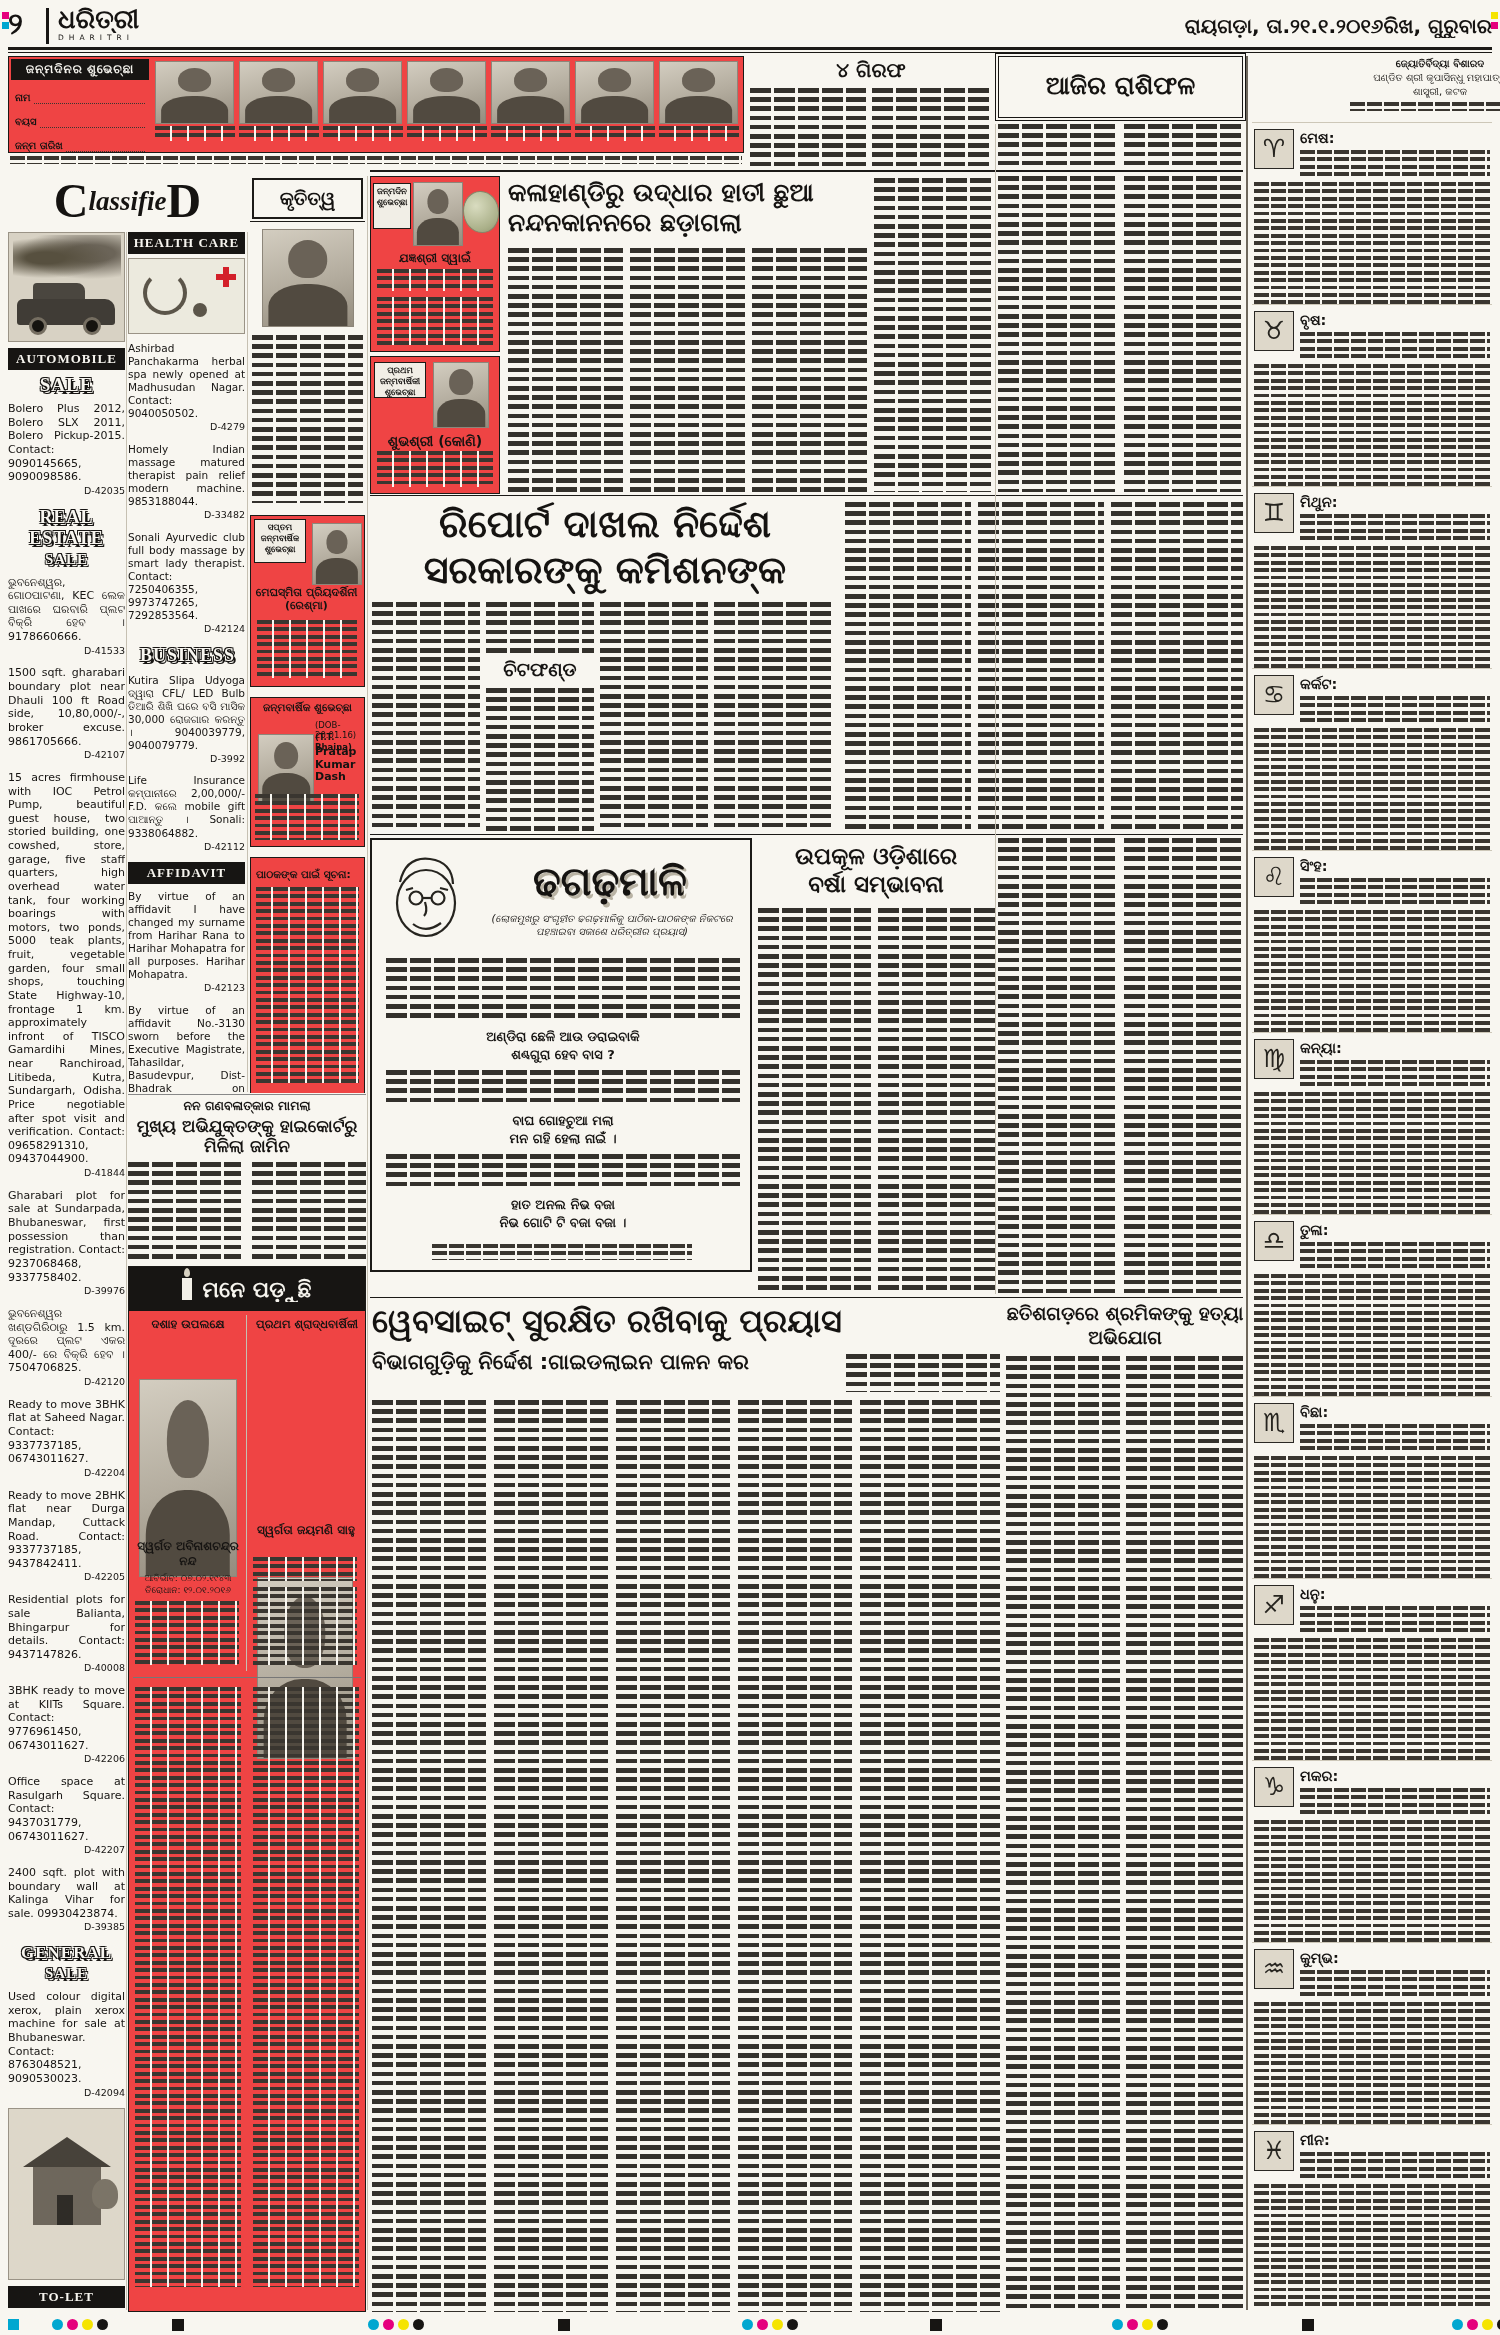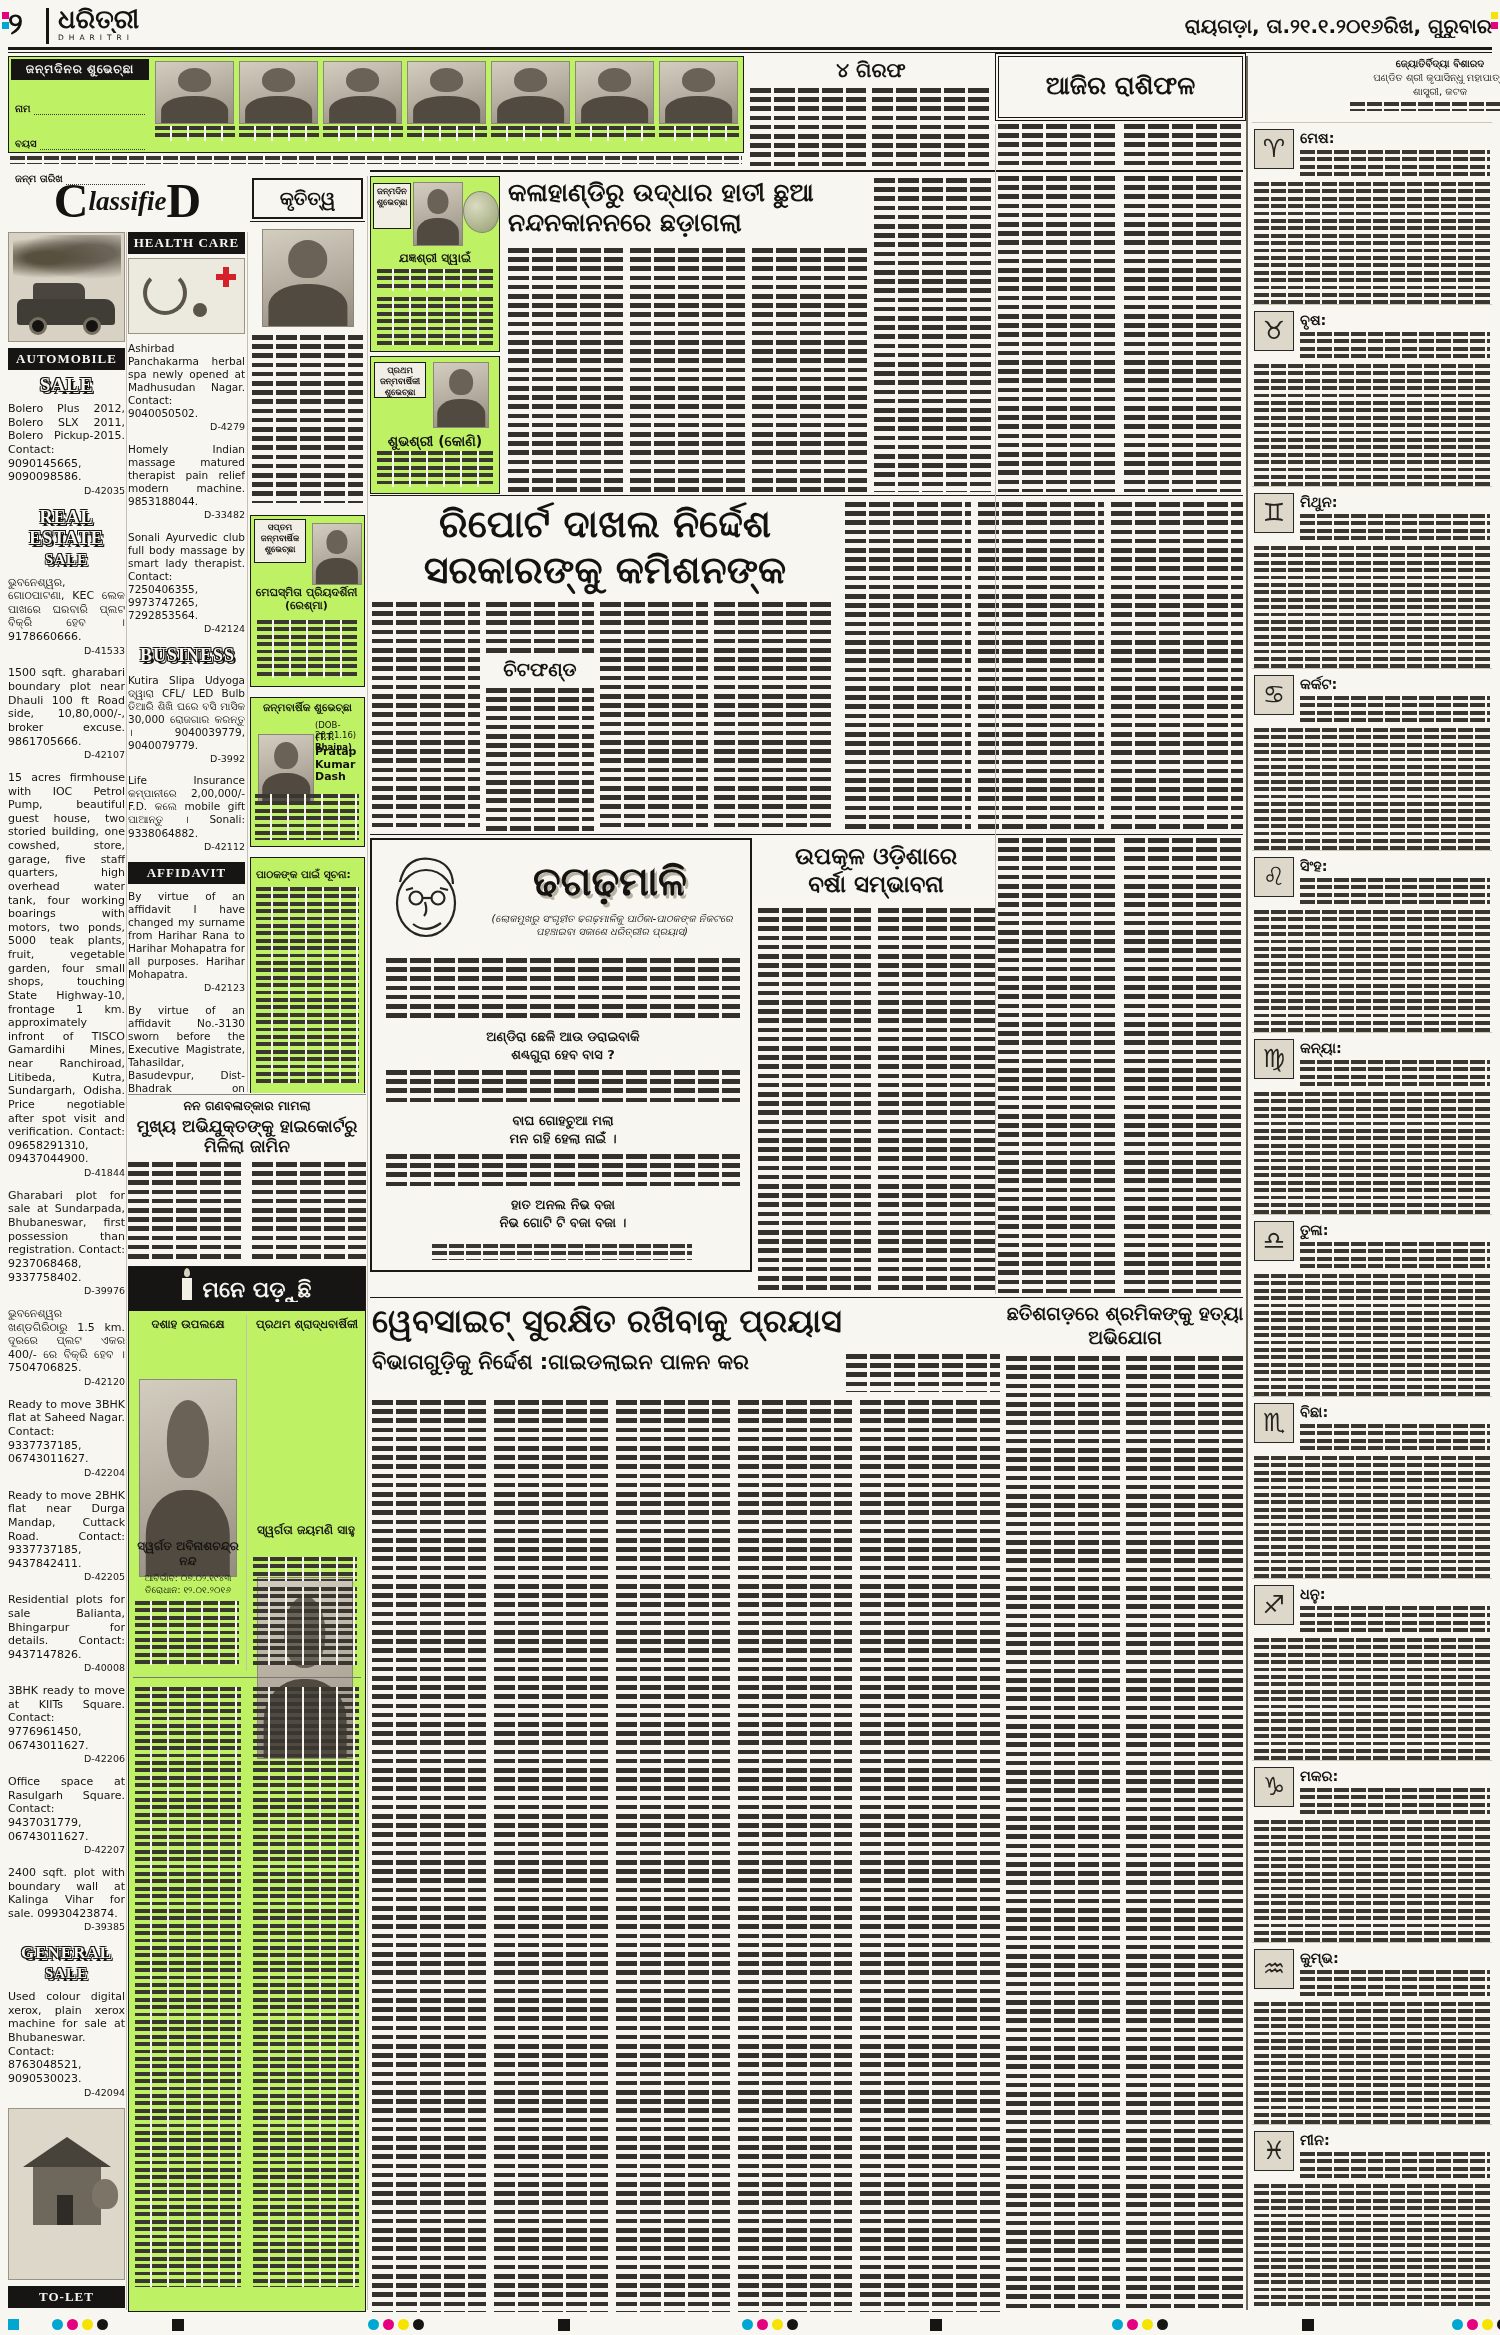--- a/index.html
+++ b/index.html
@@ -7,36 +7,36 @@
 body{position:relative;background:#f8f6f0;font-family:"DejaVu Sans","Liberation Sans",sans-serif;color:#151311;overflow:hidden}
 .abs{position:absolute}
 .b{font-weight:bold}
 .i{font-style:italic}
 .ctr{text-align:center}
 .clip{overflow:hidden}
 .sim{background-image:repeating-linear-gradient(90deg,rgba(0,0,0,0) 0 21px,#f8f6f0 21px 24px),repeating-linear-gradient(180deg,#34312c 0 4.6px,rgba(0,0,0,0) 4.6px 9.2px)}
 .sim-sm{background-image:repeating-linear-gradient(90deg,rgba(0,0,0,0) 0 15px,#f8f6f0 15px 17px),repeating-linear-gradient(180deg,#3a3630 0 3.8px,rgba(0,0,0,0) 3.8px 7.4px)}
 .vr{position:absolute;width:1px;background:#c6c0b2}
 .hr{position:absolute;background:#1c1a17}
-.box{border:1.5px solid #1c1a17;background:#bef264}
+.box{border:1.5px solid #1c1a17;background:#ef4444}
 .ribbon{background:#171513;color:#f6f4ee;text-align:center;font-family:"Liberation Serif",serif;font-weight:bold;font-size:13px;padding:3px 0;letter-spacing:1px}
 .disp{color:#f8f6f0;text-shadow:-1px -1px 0 #171513,1px -1px 0 #171513,-1px 1px 0 #171513,1px 1px 0 #171513,2.5px 2.5px 0 #171513;font-family:"Liberation Serif",serif;font-weight:bold;text-align:center;letter-spacing:1px}
 .ad{font-size:11px;line-height:1.24;text-align:justify;margin-bottom:10px}
 .ad .code{display:block;text-align:right;font-size:9.5px;margin-top:1px}
 .adB .ad{font-size:10.5px}
 .flow{position:absolute;overflow:hidden}
 .portrait{background:linear-gradient(165deg,#d3cdc0 0%,#b3ac9e 55%,#948c7e 100%);position:relative;overflow:hidden;border:1px solid #8d867a}
 .portrait::before{content:"";position:absolute;left:50%;top:10%;width:44%;height:40%;transform:translateX(-50%);background:#6a6257;border-radius:50% 50% 44% 44%}
 .portrait::after{content:"";position:absolute;left:50%;top:56%;width:88%;height:50%;transform:translateX(-50%);background:#514a40;border-radius:46% 46% 6% 6%}
 .glabel{border:1px solid #1c1a17;font-size:8.5px;font-weight:bold;text-align:center;padding:2px 1px;line-height:1.3;background:#f1eee6}
 .zentry{height:182px;overflow:hidden;border-top:1px solid #cdc7b8;padding:5px 2px 0 2px}
 .zicon{float:left;width:40px;height:40px;border:1.5px solid #2a2824;background:#ded8ca;font-size:25px;line-height:38px;text-align:center;margin:1px 6px 2px 0;color:#26241f}
 .zname{font-weight:bold;font-size:14.5px}
 .zhead{overflow:hidden}
-.form-line{display:flex;align-items:flex-end;font-size:10px;font-weight:bold;margin:20px 4px 0;height:15px}
+.form-line{display:flex;align-items:flex-end;font-size:10px;font-weight:bold;margin:9px 4px 0;height:15px}
 .form-line .dots{flex:1;border-bottom:1.5px dotted #3a3630;margin-left:3px}
 .carimg{position:relative;background:#d8d2c4;height:110px;border:1px solid #9a9386;overflow:hidden;margin-bottom:6px}
 .swirl{position:absolute;left:4px;top:2px;width:108px;height:46px;background:radial-gradient(ellipse at 30% 50%,#57503f 18%,rgba(0,0,0,0) 62%),radial-gradient(ellipse at 72% 40%,#6b6458 22%,rgba(0,0,0,0) 66%)}
 .carbody{position:absolute;left:8px;bottom:16px;width:98px;height:26px;background:#403c36;border-radius:6px 10px 3px 3px}
 .carcab{position:absolute;left:24px;bottom:40px;width:52px;height:18px;background:#4a463f;border-radius:4px 8px 0 0}
 .wheel{position:absolute;bottom:6px;width:18px;height:18px;background:#15130f;border-radius:50%;border:3px solid #756e61}
 .stethimg{height:76px;background:#eceade;border:1px solid #9a9386;position:relative;margin-bottom:8px;overflow:hidden}
 .stetharc{position:absolute;left:14px;top:12px;width:44px;height:44px;border:4px solid #5b5549;border-radius:50%;border-top-color:rgba(0,0,0,0)}
 .stethchest{position:absolute;left:64px;top:44px;width:14px;height:14px;background:#5b5549;border-radius:50%}
 .rc{position:absolute;right:8px;top:8px;width:20px;height:20px}

